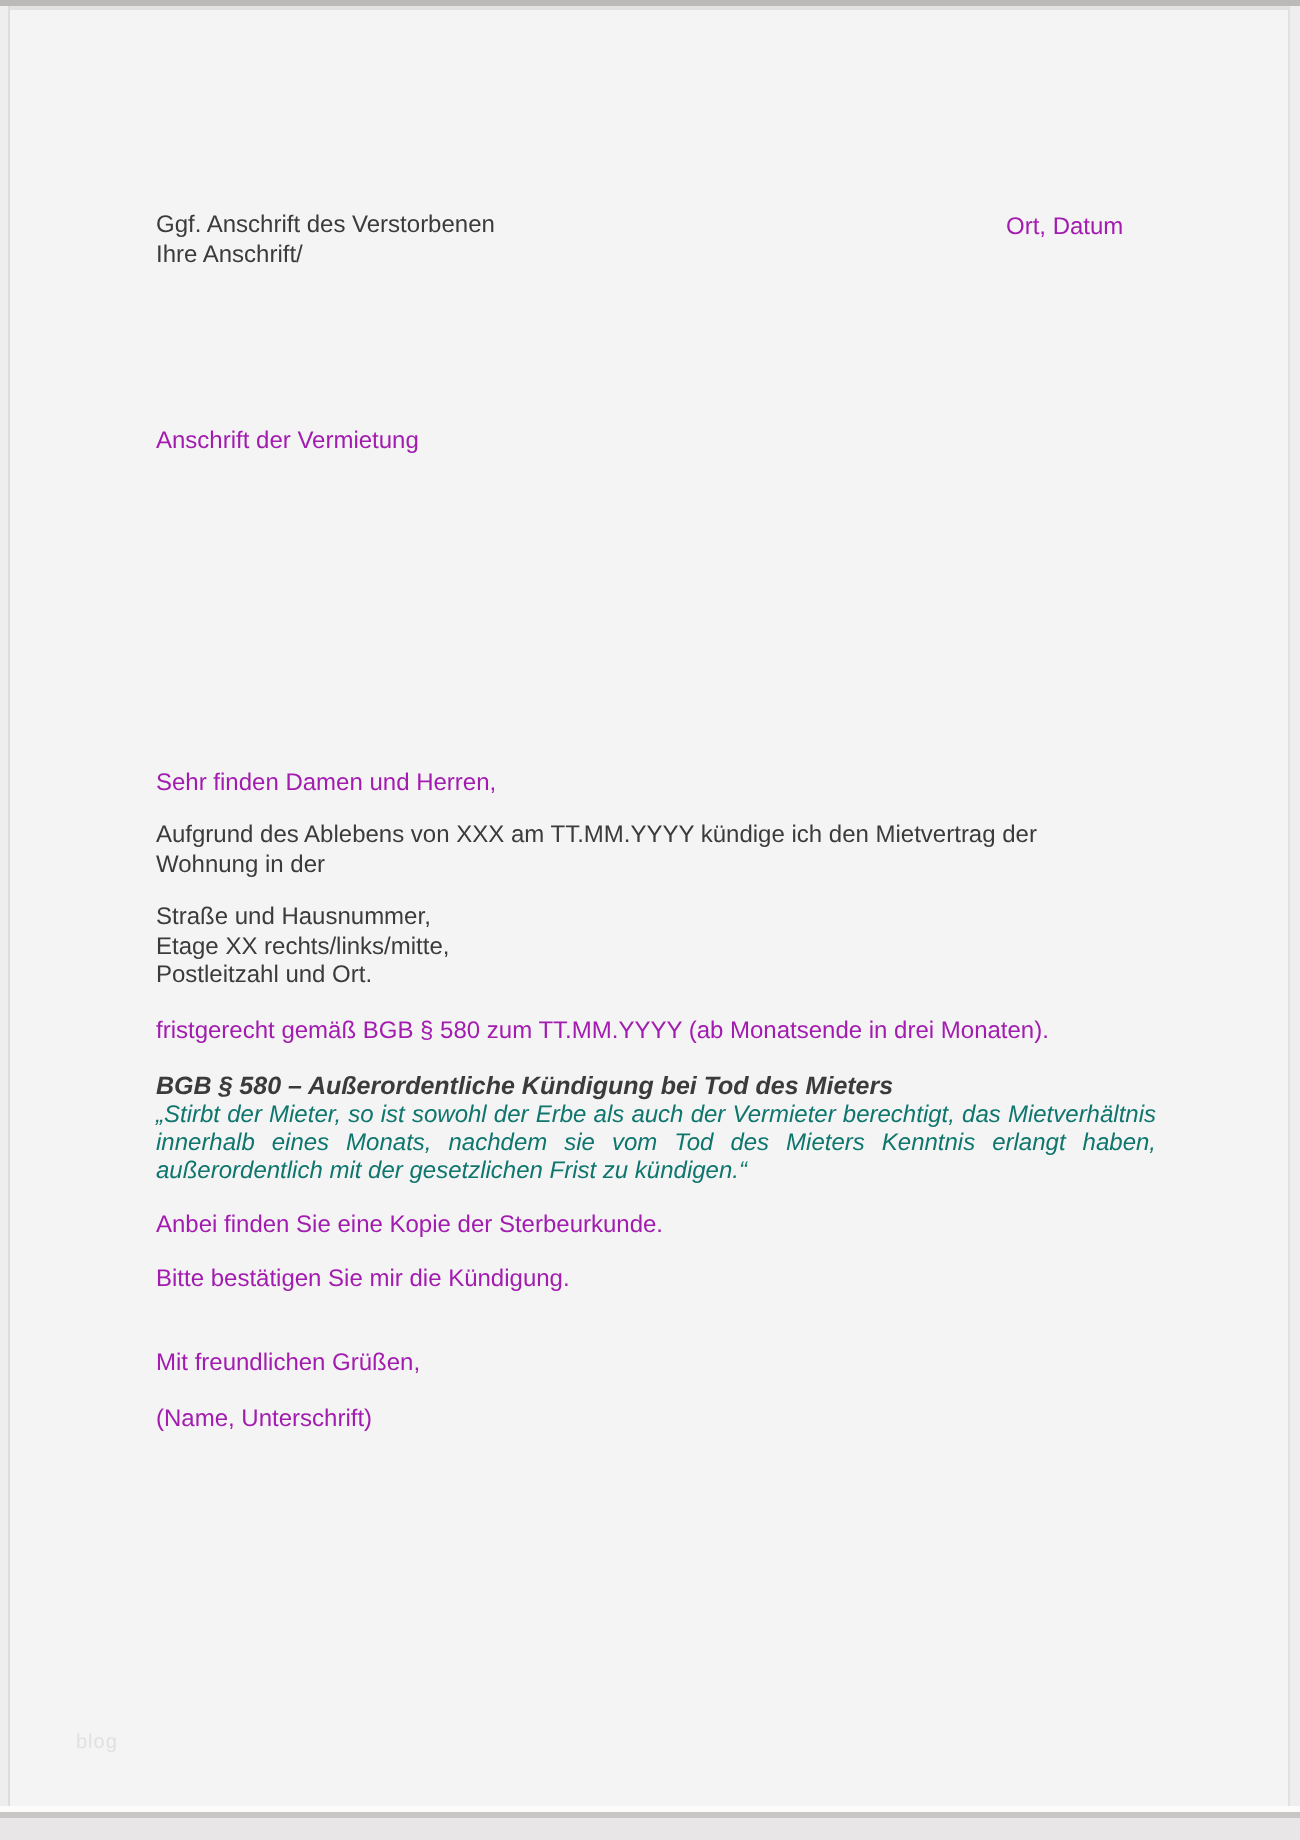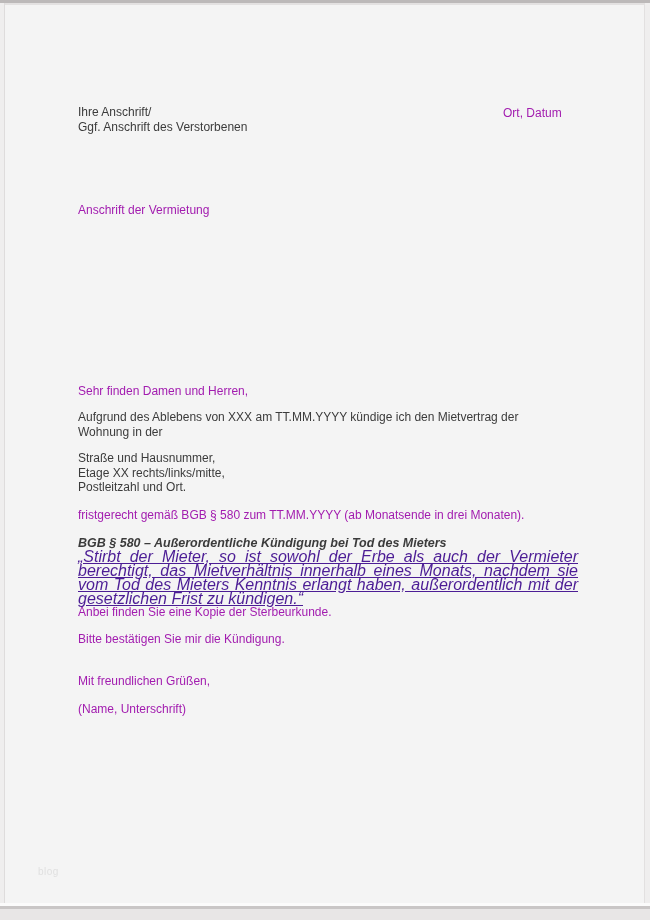--- a/index.html
+++ b/index.html
@@ -84,26 +84,25 @@
   }
   .law-heading {
     font-weight: bold;
     font-style: italic;
     font-size: 12.5px;
     line-height: 14px;
     white-space: nowrap;
   }
   .law-quote {
     font-style: italic;
-    font-size: 16px;
+    font-size: 12px;
     line-height: 14px;
     text-align: justify;
     width: 500px;
-    color: #4c1d95;
-    text-decoration: underline;
+    color: #0f766e;
   }
   .watermark {
     position: absolute;
     top: 866px;
     left: 38px;
     font-size: 10px;
     color: #e0e0e0;
     letter-spacing: 0.5px;
   }
 </style>
@@ -113,27 +112,27 @@
 <div class="page">
 
   <div class="edge-top"></div>
   <div class="edge-top-soft"></div>
   <div class="edge-left-strip"></div>
   <div class="edge-right-strip"></div>
   <div class="edge-bottom-light"></div>
   <div class="edge-bottom"></div>
 
   <div class="block" style="top:105px; left:78px;">
+    <div>Ggf. Anschrift des Verstorbenen</div>
     <div>Ihre Anschrift/</div>
-    <div>Ggf. Anschrift des Verstorbenen</div>
   </div>
 
   <div class="line" style="top:106px; left:503px;">Ort, Datum</div>
 
-  <div class="line" style="top:203px; left:78px;text-align:right;">Anschrift der Vermietung</div>
+  <div class="line" style="top:213px; left:78px;text-align:right;">Anschrift der Vermietung</div>
 
 
   <div class="line" style="top:384px; left:78px;">Sehr finden Damen und Herren,</div>
 
   <div class="block" style="top:410px; left:78px; width:458px;">Aufgrund des Ablebens von XXX am TT.MM.YYYY kündige ich den Mietvertrag der Wohnung in der</div>
 
   <div class="block" style="top:451px; left:78px;">
     <div>Straße und Hausnummer,</div>
     <div>Etage XX rechts/links/mitte,</div>
     <div>Postleitzahl und Ort.</div>

